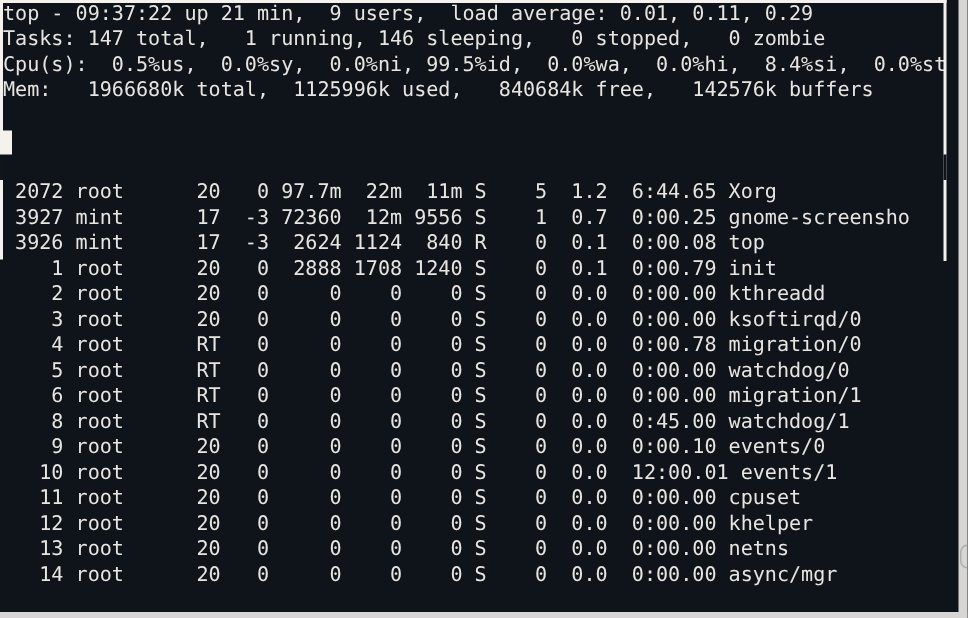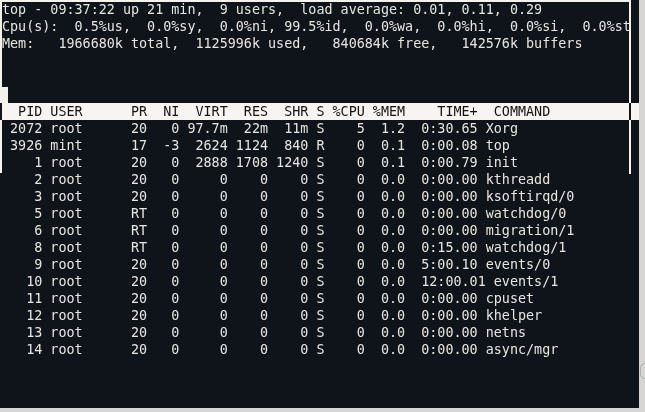--- a/index.html
+++ b/index.html
@@ -27,40 +27,40 @@
   #widget{position:absolute;left:640px;top:363px;width:10px;height:14px;
     border:1.5px solid var(--widget);border-radius:5px;background:transparent;}
 </style>
 </head>
 <body>
 
 <div id="screen" style="--bg: #0f141a; --fg: #e8e5e1; --band_bg: #f8f4f1; --band_fg: #15120f; --edge: #d7d6d4; --line: #f5f1ec; --line_inv: #10151b; --widget: rgba(130,150,135,0.55);">
 
   <div id="summary">
     <div class="line">top - 09:37:22 up 21 min,  9 users,  load average: 0.01, 0.11, 0.29</div>
-    <div class="line">Cpu(s):  0.5%us,  0.0%sy,  0.0%ni, 99.5%id,  0.0%wa,  0.0%hi,  0.0%si,  0.0%st</div>
+    <div class="line">Tasks: 147 total,   1 running, 146 sleeping,   0 stopped,   0 zombie</div>
+    <div class="line">Cpu(s):  0.5%us,  0.0%sy,  0.0%ni, 99.5%id,  0.0%wa,  0.0%hi,  8.4%si,  0.0%st</div>
     <div class="line">Mem:   1966680k total,  1125996k used,   840684k free,   142576k buffers</div>
   </div>
 
   <div id="cursor"></div>
 
-  <div id="band">
-    <pre class="line" id="header-line">  PID USER      PR  NI  VIRT  RES  SHR S %CPU %MEM    TIME+  COMMAND</pre>
-  </div>
 
   <div id="rows">
-      <div class="line"> 2072 root      20   0 97.7m  22m  11m S    5  1.2  0:30.65 Xorg</div>
+      <div class="line"> 2072 root      20   0 97.7m  22m  11m S    5  1.2  6:44.65 Xorg</div>
+      <div class="line"> 3927 mint      17  -3 72360  12m 9556 S    1  0.7  0:00.25 gnome-screensho</div>
       <div class="line"> 3926 mint      17  -3  2624 1124  840 R    0  0.1  0:00.08 top</div>
       <div class="line">    1 root      20   0  2888 1708 1240 S    0  0.1  0:00.79 init</div>
       <div class="line">    2 root      20   0     0    0    0 S    0  0.0  0:00.00 kthreadd</div>
       <div class="line">    3 root      20   0     0    0    0 S    0  0.0  0:00.00 ksoftirqd/0</div>
+      <div class="line">    4 root      RT   0     0    0    0 S    0  0.0  0:00.78 migration/0</div>
       <div class="line">    5 root      RT   0     0    0    0 S    0  0.0  0:00.00 watchdog/0</div>
       <div class="line">    6 root      RT   0     0    0    0 S    0  0.0  0:00.00 migration/1</div>
-      <div class="line">    8 root      RT   0     0    0    0 S    0  0.0  0:15.00 watchdog/1</div>
-      <div class="line">    9 root      20   0     0    0    0 S    0  0.0  5:00.10 events/0</div>
+      <div class="line">    8 root      RT   0     0    0    0 S    0  0.0  0:45.00 watchdog/1</div>
+      <div class="line">    9 root      20   0     0    0    0 S    0  0.0  0:00.10 events/0</div>
       <div class="line">   10 root      20   0     0    0    0 S    0  0.0  12:00.01 events/1</div>
       <div class="line">   11 root      20   0     0    0    0 S    0  0.0  0:00.00 cpuset</div>
       <div class="line">   12 root      20   0     0    0    0 S    0  0.0  0:00.00 khelper</div>
       <div class="line">   13 root      20   0     0    0    0 S    0  0.0  0:00.00 netns</div>
       <div class="line">   14 root      20   0     0    0    0 S    0  0.0  0:00.00 async/mgr</div>
     </div>
 
   <div id="hl-top"></div>
   <div id="vl-left" class="vline"></div>
   <div id="vl-right" class="vline"></div>

